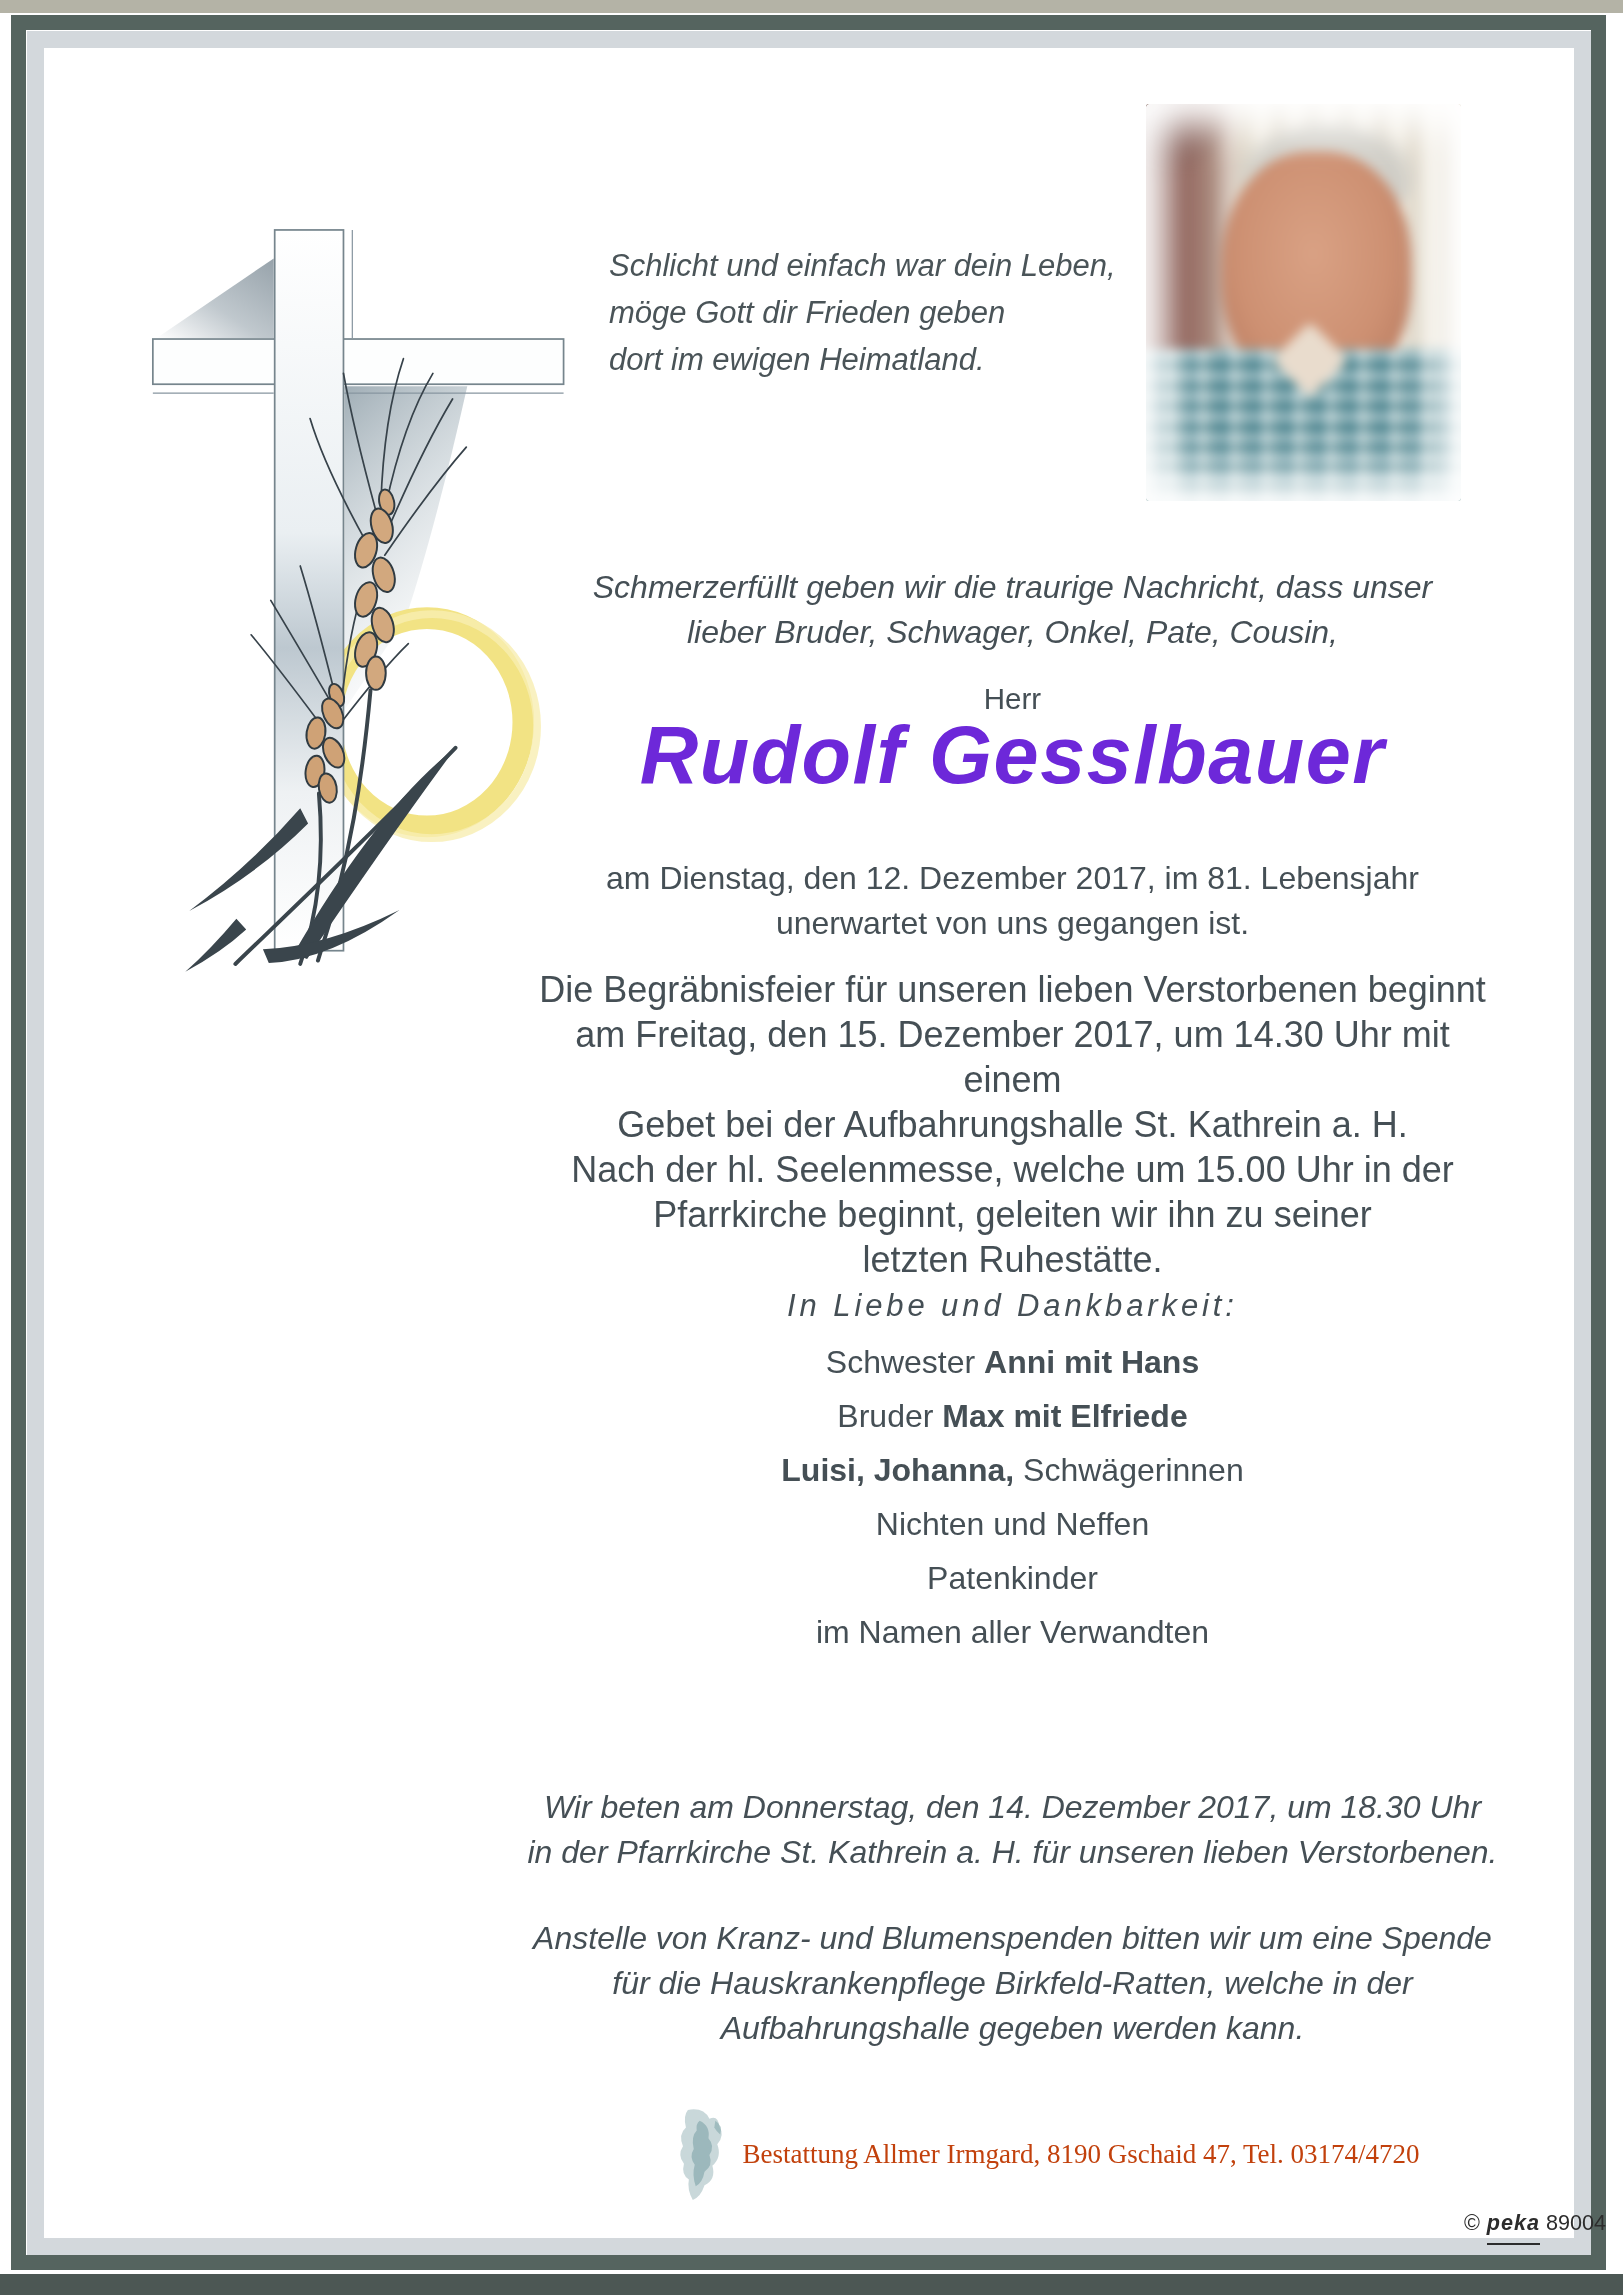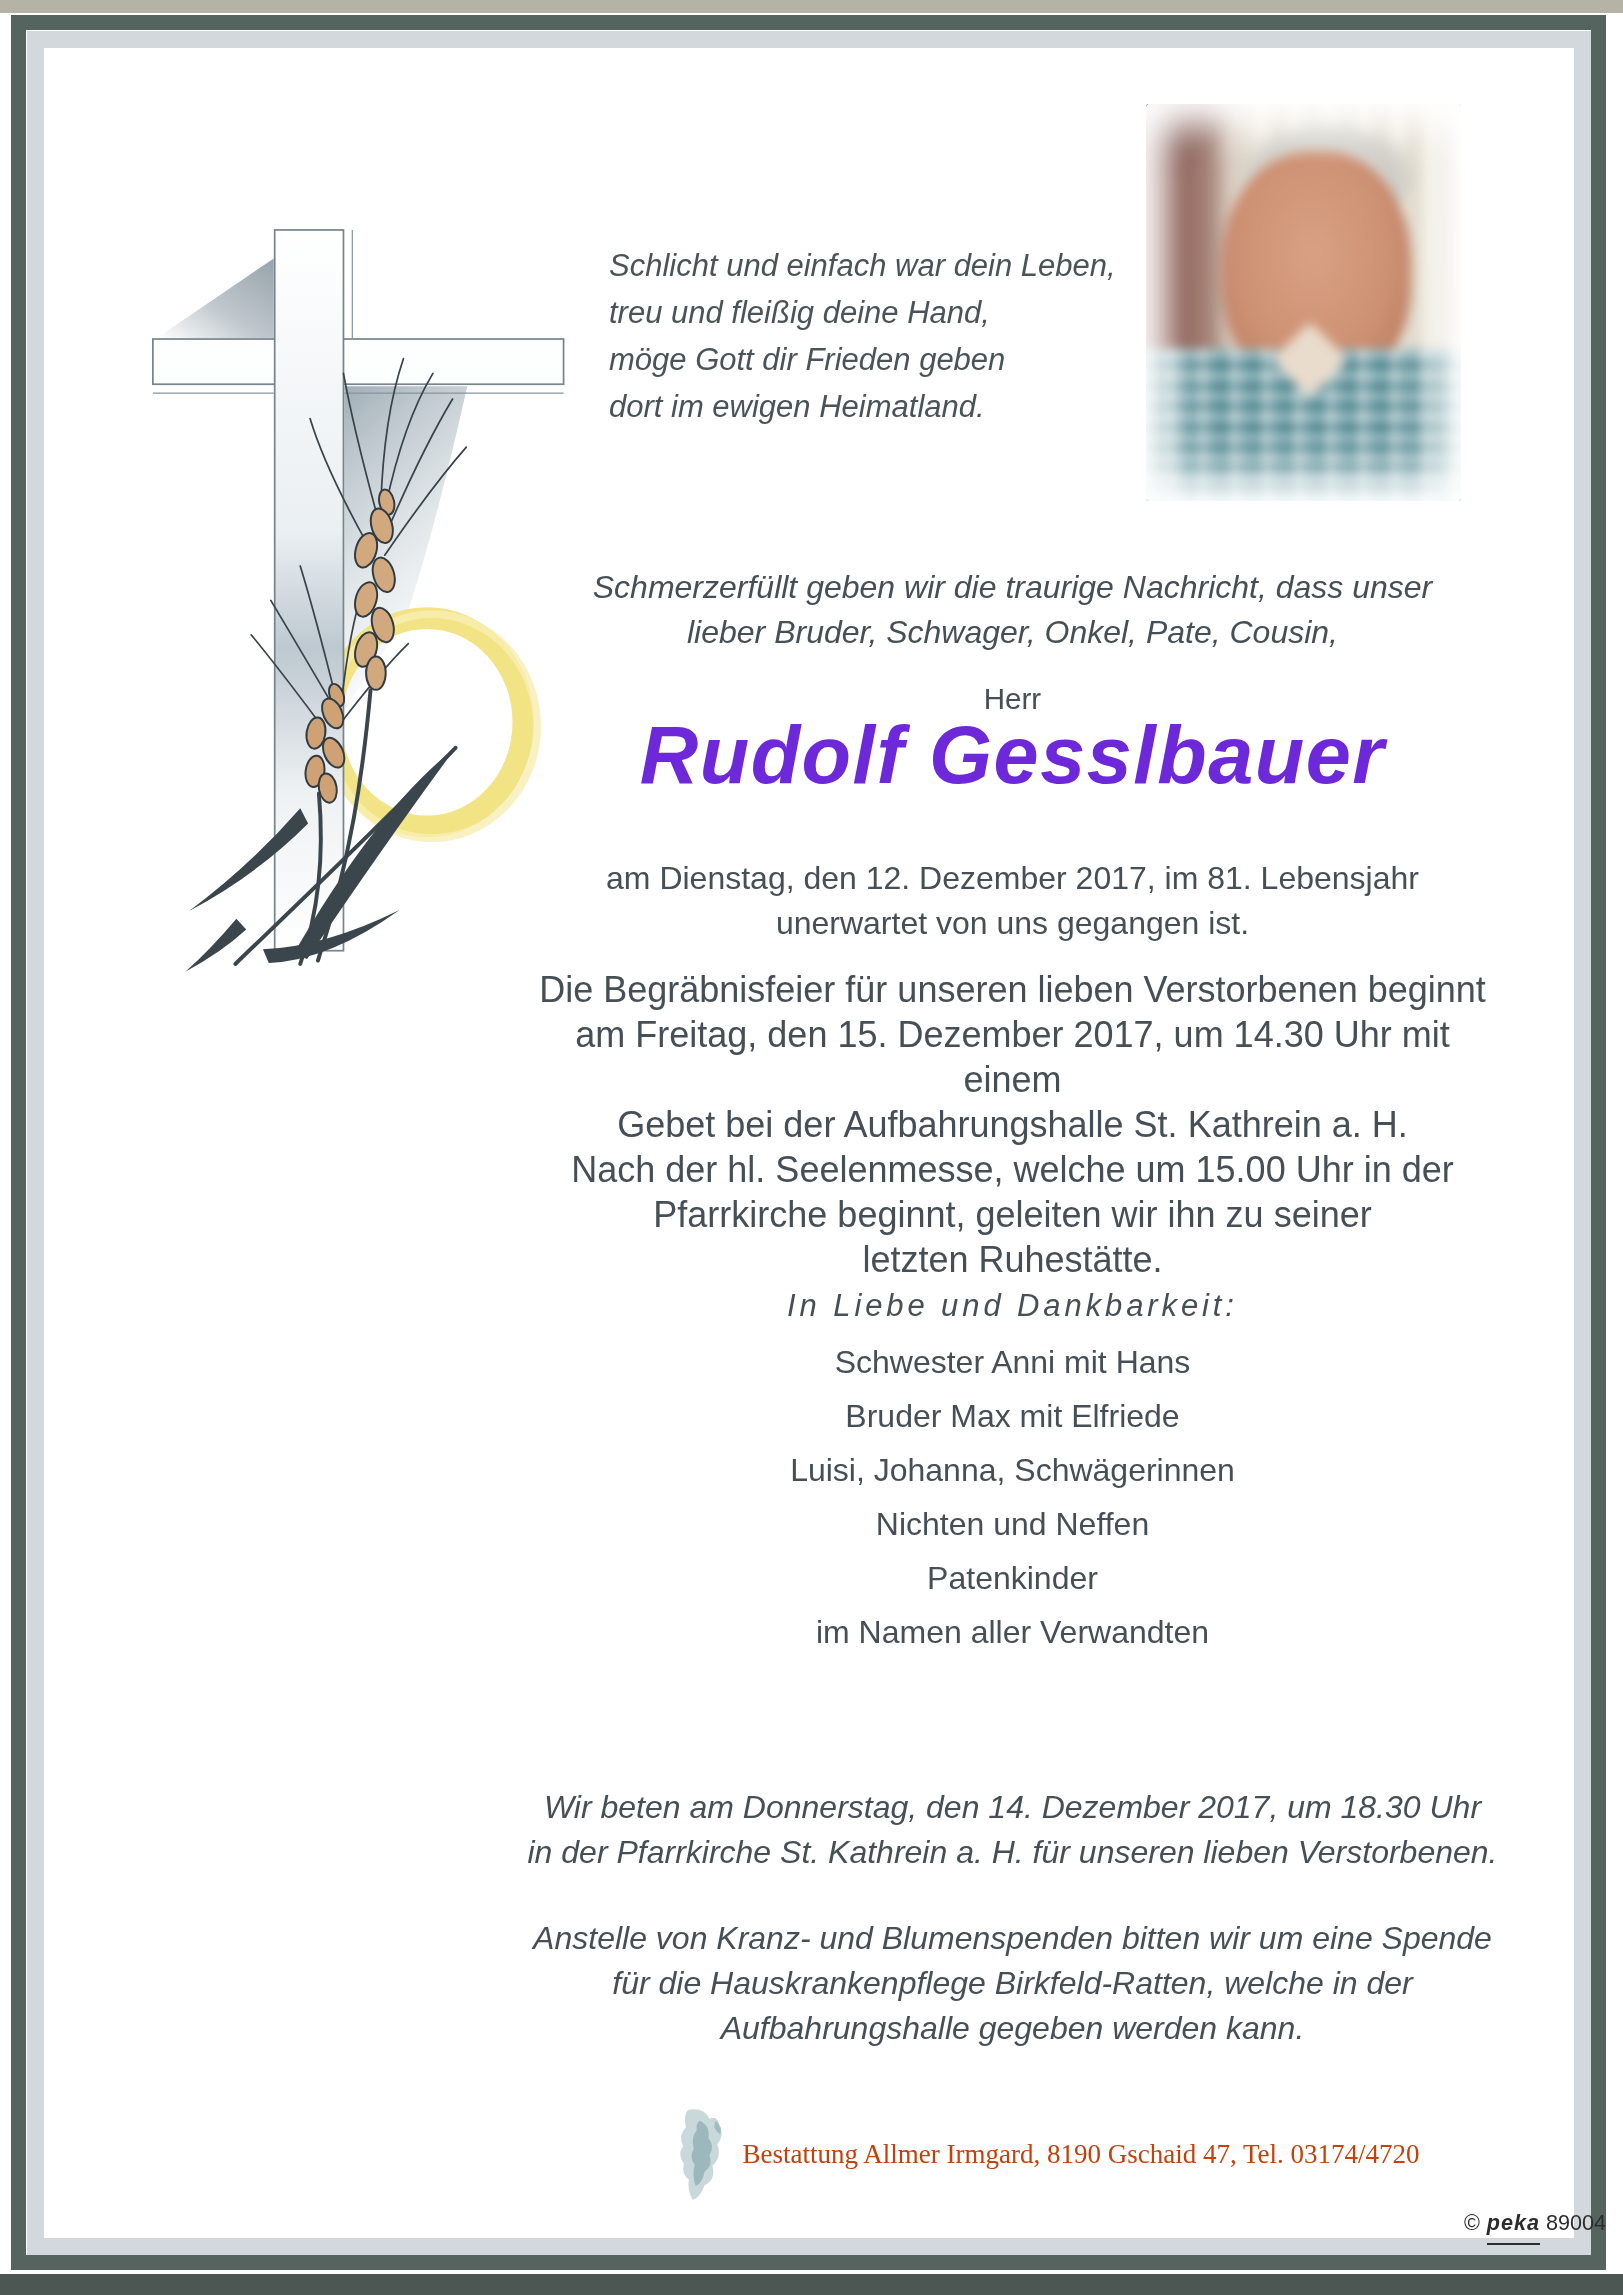--- a/index.html
+++ b/index.html
@@ -36,21 +36,21 @@
       font-size:31px;line-height:47px;font-style:italic;color:#4a5458;}
   .col{position:absolute;left:526px;width:973px;text-align:center;}
   .announcement{top:565px;font-size:32px;line-height:45px;font-style:italic;}
   .salutation{top:682px;font-size:29.5px;}
   .deceased{top:709px;font-size:81px;font-style:italic;letter-spacing:1.5px;color:#6d28d9;font-weight:bold;}
   .passing{top:856px;font-size:32px;line-height:45px;}
   .funeral{top:967px;font-size:36px;line-height:45px;}
   .gratitude{top:1288px;font-size:31px;font-style:italic;letter-spacing:3.9px;}
   .mourners{top:1335px;font-size:32px;}
   .mourners .mline{line-height:54px;}
-  .b{font-weight:normal;}
+  .b{font-weight:bold;}
   .prayer{top:1785px;font-size:32px;line-height:45px;font-style:italic;}
   .donation{top:1916px;font-size:32px;line-height:45px;font-style:italic;}
   .footer-text{position:absolute;left:614px;width:934px;top:2139px;text-align:center;
       font-family:"Liberation Serif",serif;font-size:27px;color:#c2410c;}
   .logo{position:absolute;left:674px;top:2106px;width:65px;height:97px;}
   .credit{position:absolute;left:1464px;top:2210px;font-size:21.6px;color:#2c2c2c;white-space:nowrap;}
   .credit .peka{font-weight:bold;font-style:italic;letter-spacing:1px;border-bottom:2.5px solid #2c2c2c;padding-bottom:8px;margin:0 5.9px 0 6.9px;}
 </style>
 </head>
 <body>
@@ -147,21 +147,20 @@
     <div class="photo-hair"></div>
     <div class="photo-face"></div>
     <div class="photo-shirt"></div>
     <div class="photo-collar"></div>
   </div>
   <div class="photo-feather"></div>
 </div>
 
 <div class="poem">
   <div>Schlicht und einfach war dein Leben,</div>
-  <div>treu und fleißig deine Hand,</div>
   <div>möge Gott dir Frieden geben</div>
   <div>dort im ewigen Heimatland.</div>
 </div>
 
 <div class="col announcement">
   <div>Schmerzerfüllt geben wir die traurige Nachricht, dass unser</div>
   <div>lieber Bruder, Schwager, Onkel, Pate, Cousin,</div>
 </div>
 
 <div class="col salutation">Herr</div>

